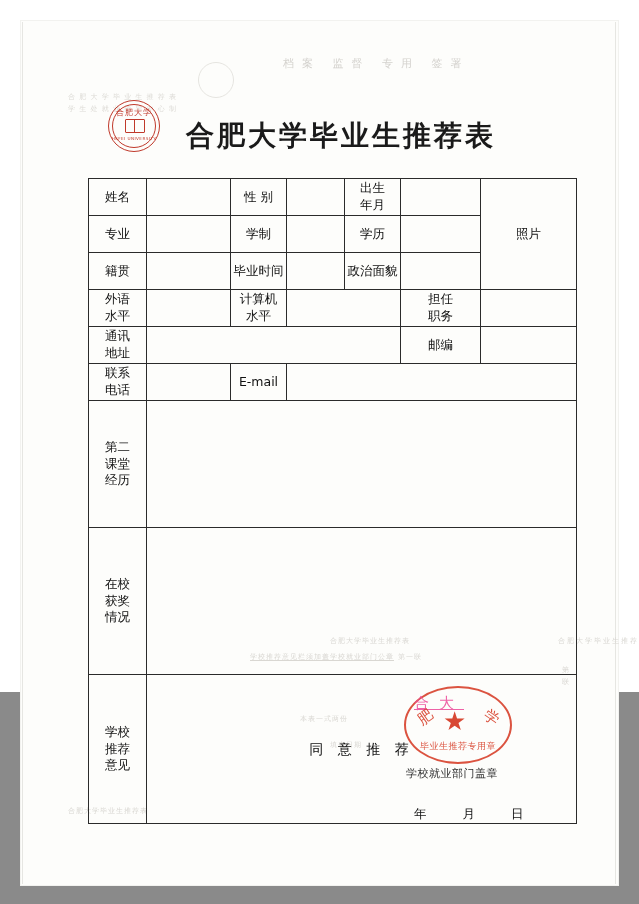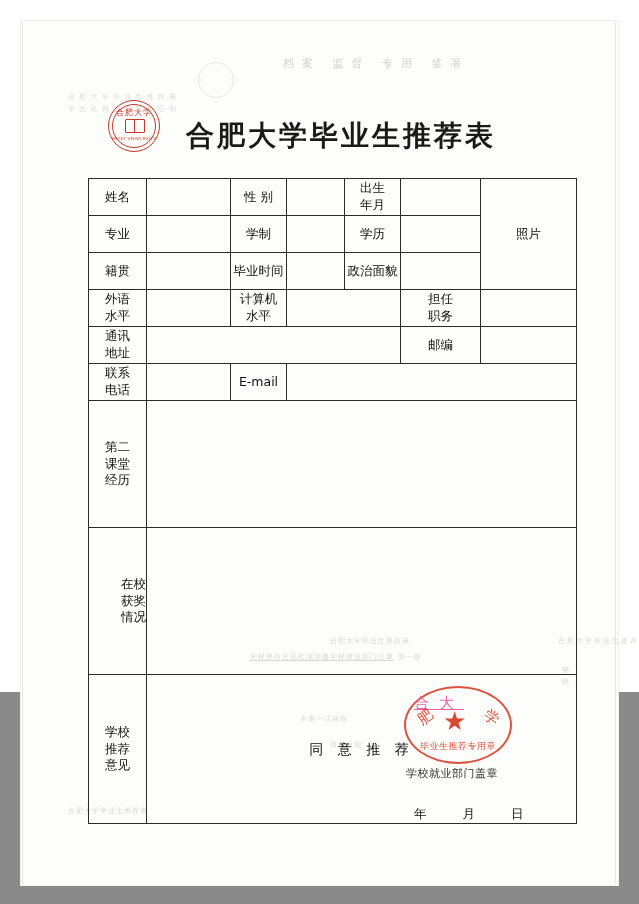--- a/index.html
+++ b/index.html
@@ -348,21 +348,21 @@
       </tr>
 
       <tr>
         <td class="blk-label" style="height:126px;">第二
 课堂
 经历</td>
         <td colspan="6" style="height:126px;"></td>
       </tr>
 
       <tr>
-        <td class="blk-label" style="height:146px;text-align:right;">在校
+        <td class="blk-label" style="height:146px;">在校
 获奖
 情况</td>
         <td colspan="6" style="height:146px;"></td>
       </tr>
 
       <tr>
         <td class="blk-label" style="height:148px;">学校
 推荐
 意见</td>
         <td colspan="6" class="agree" style="height:148px;">同 意 推 荐</td>

